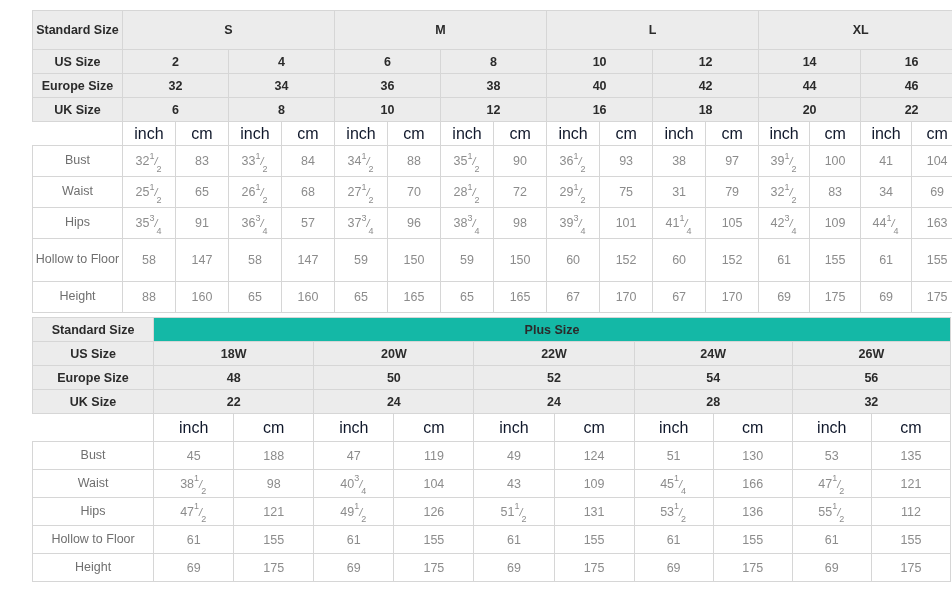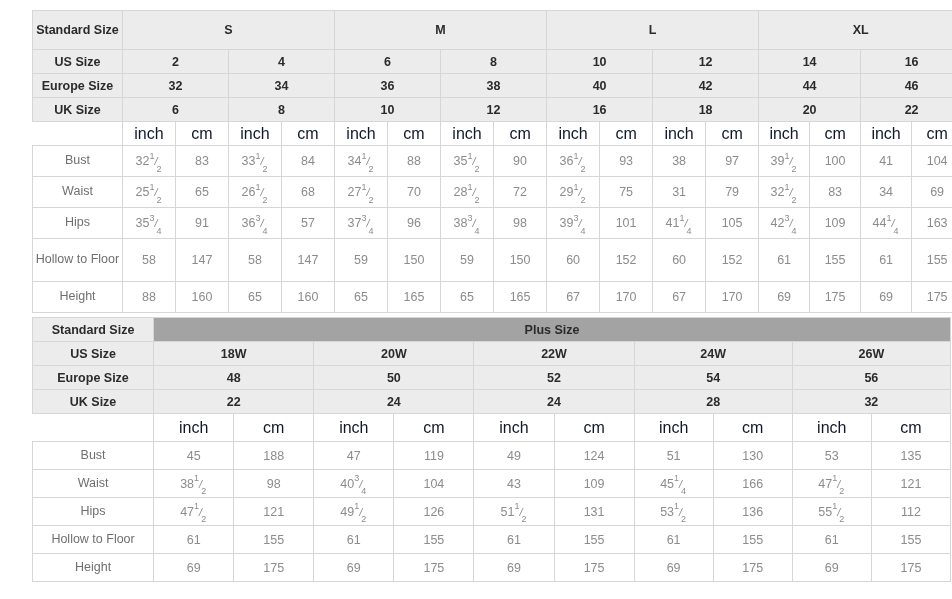--- a/index.html
+++ b/index.html
@@ -41,21 +41,21 @@
     font-size: 12.5px;
   }
   .hdr-left {
     background: #ececec;
     color: #2b2b2b;
     font-weight: bold;
     font-size: 12.5px;
     text-align: center;
   }
   .hdr-plus-label {
-    background: #a3a3a3;
+    background: #14b8a6;
     color: #2b2b2b;
     font-weight: bold;
     font-size: 12.5px;
     text-align: left;
     padding-left: 70px;
   }
   
   .unit {
     background: #ffffff;
     color: #0f172a;

